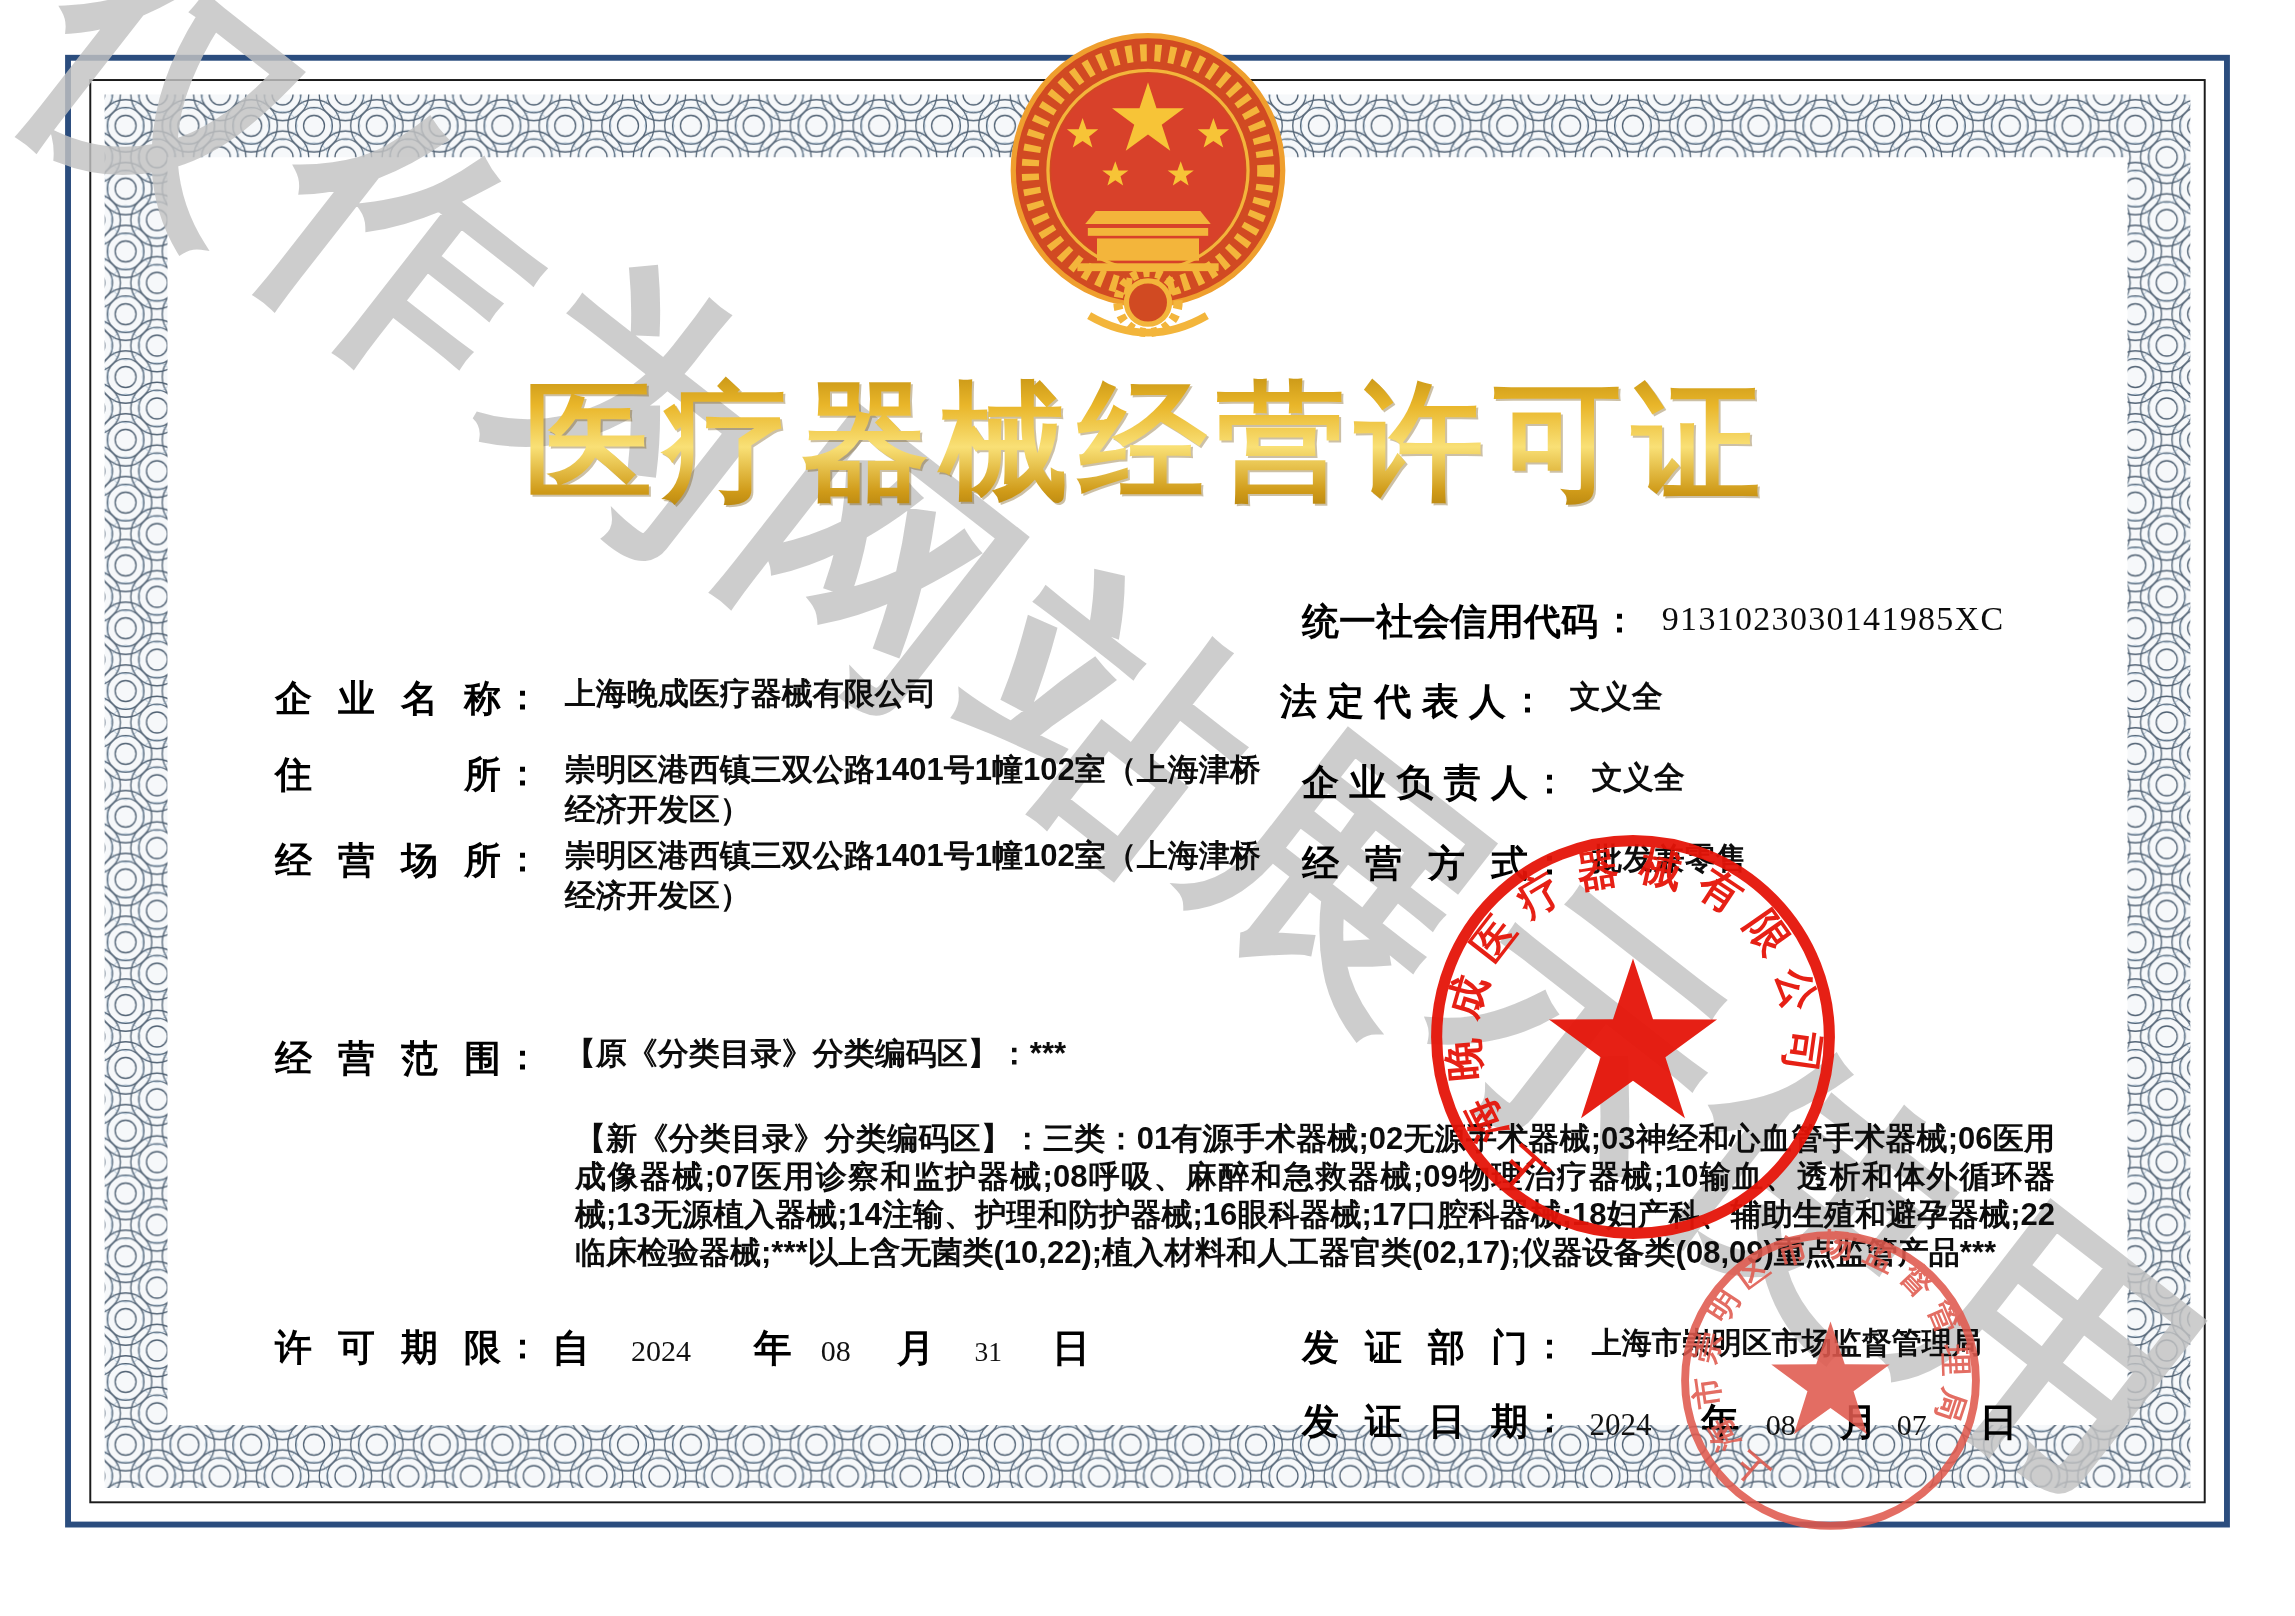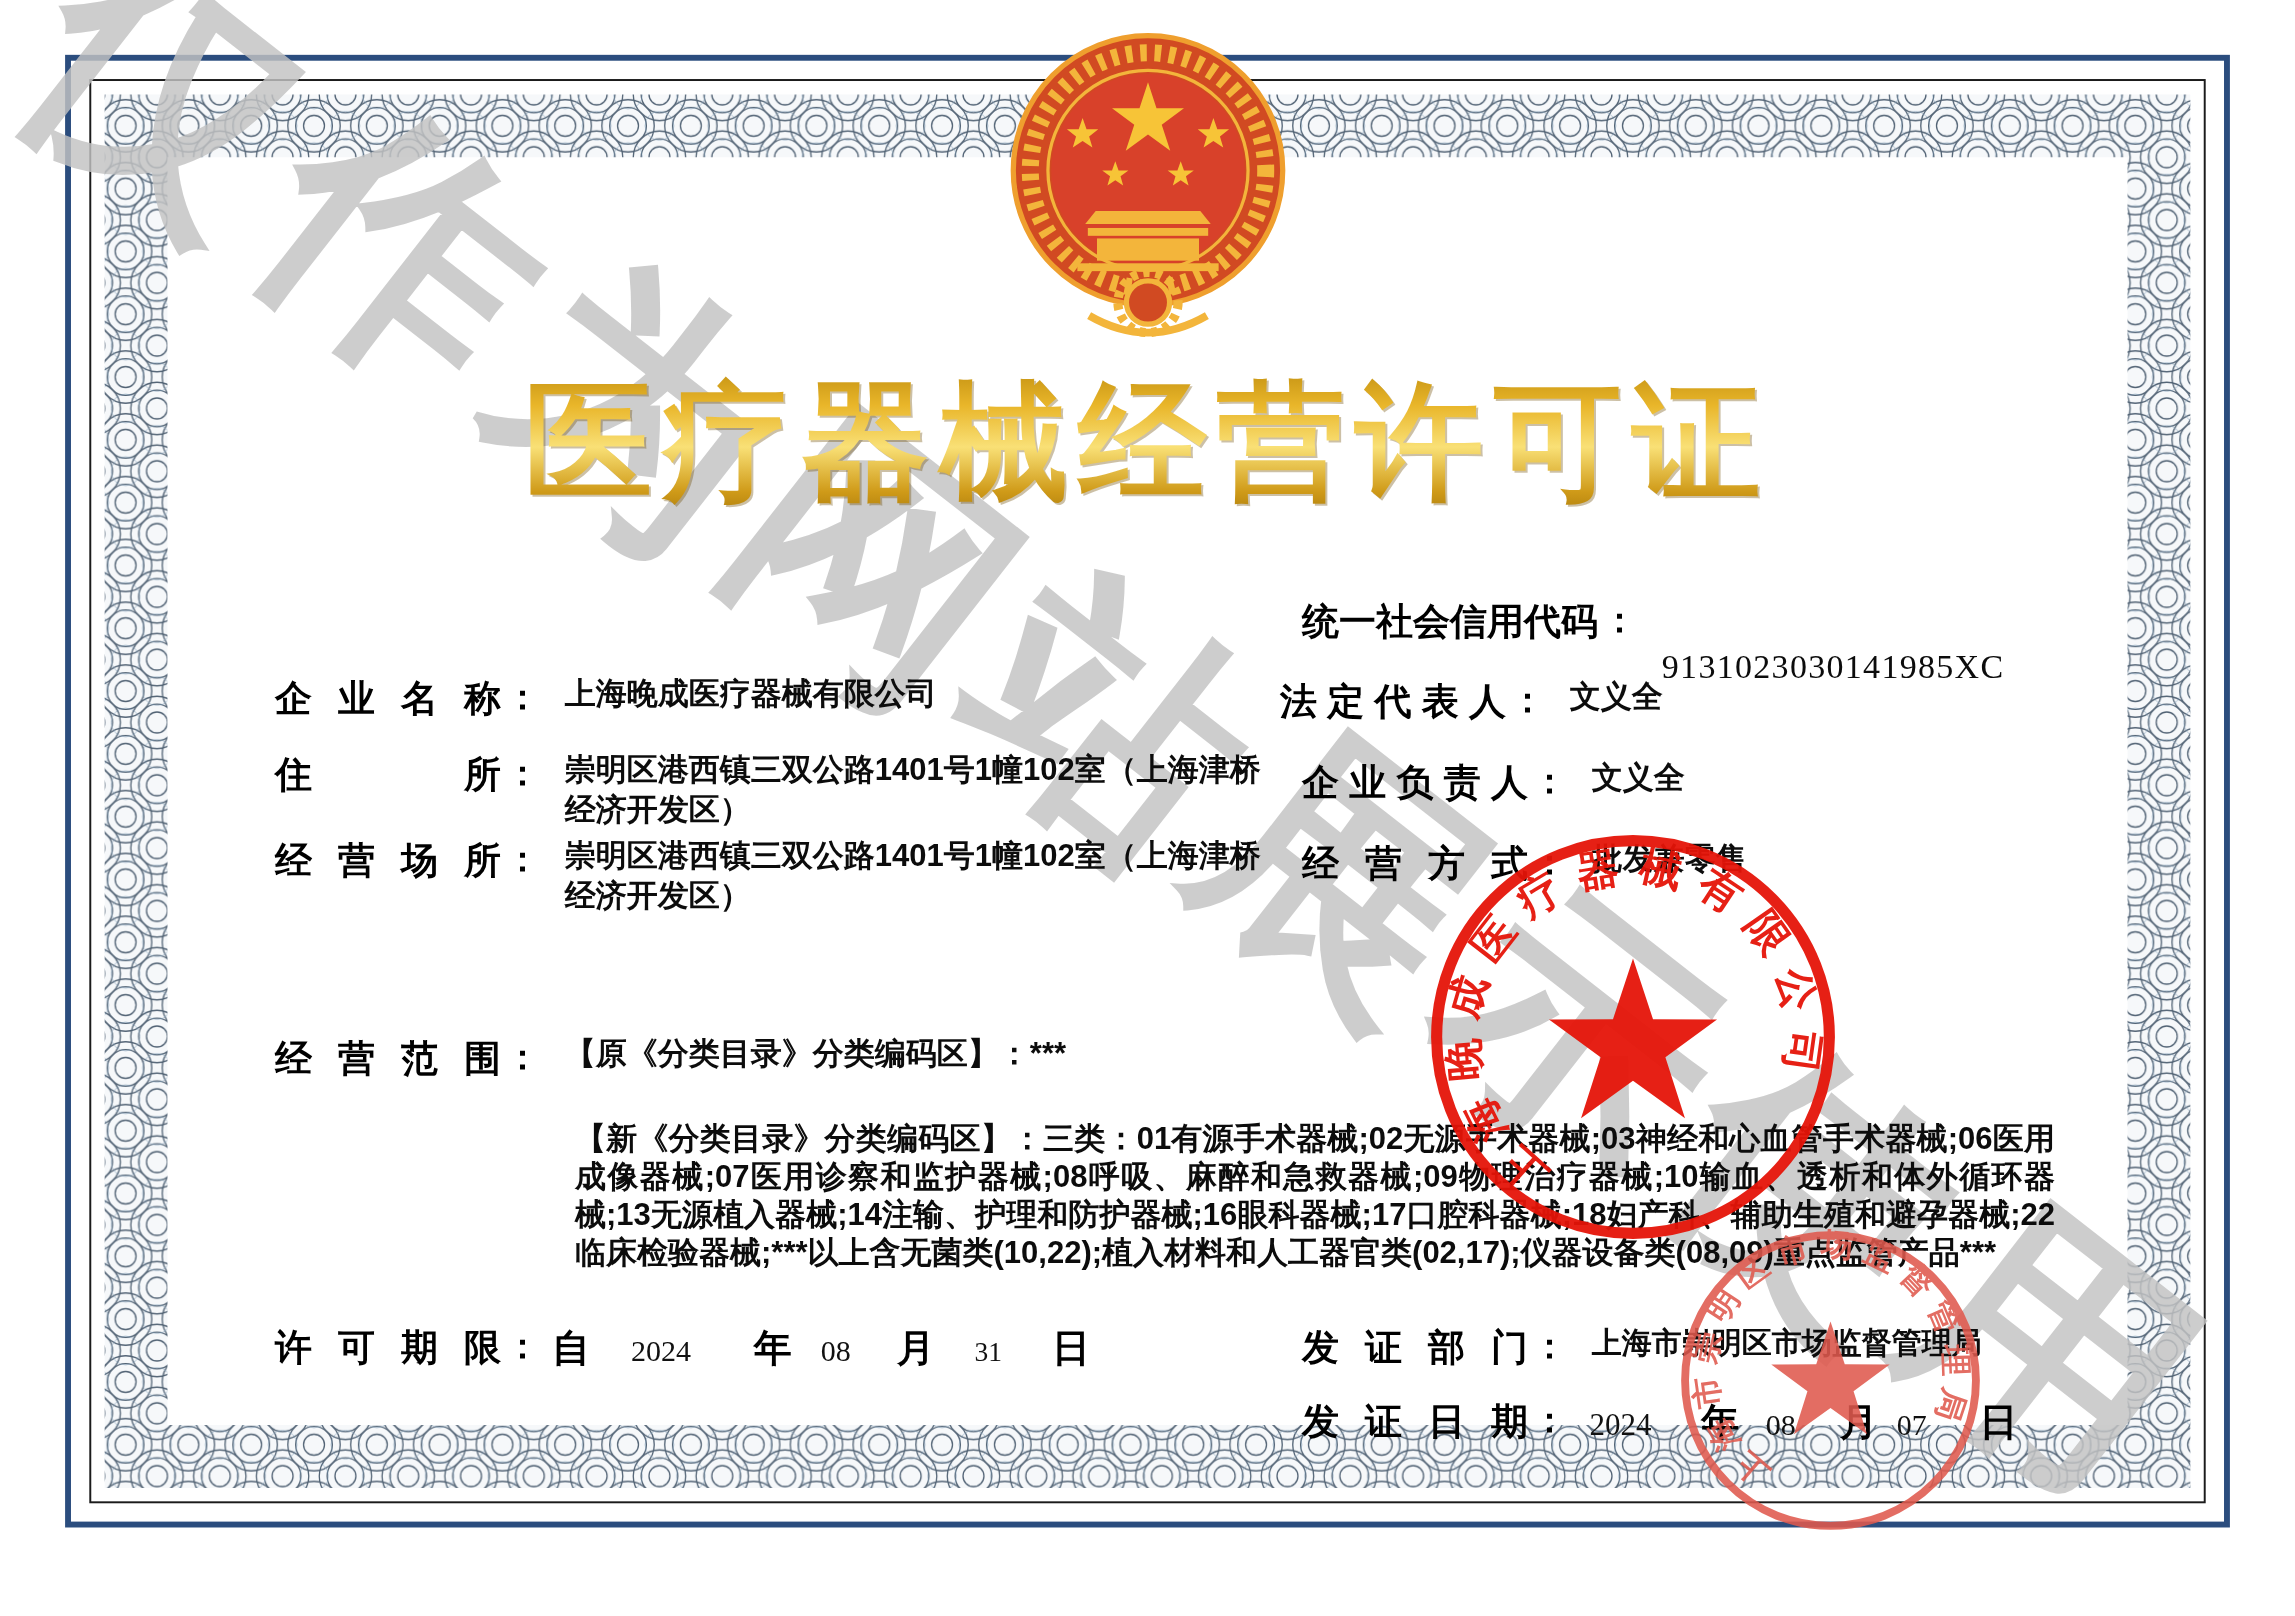--- a/index.html
+++ b/index.html
@@ -22,21 +22,21 @@
   
   .row{position:absolute;white-space:nowrap;color:#111;}
   .lbl{display:inline-block;width:226px;font-size:37px;font-weight:900;color:#000;
        text-align:justify;text-align-last:justify;vertical-align:top;}
   .lbl-natural{display:inline-block;font-size:37px;font-weight:900;color:#000;vertical-align:top;}
   .colon{display:inline-block;font-size:35px;font-weight:900;color:#000;vertical-align:top;margin-left:3.9px;}
   .val{display:inline-block;font-size:31px;font-weight:700;color:#0c0c0c;vertical-align:top;
        margin-left:22px;line-height:1.3;}
   .val.wrap{white-space:normal;width:710px;text-align:left;}
   .num{font-family:"Liberation Serif", serif;font-weight:400;color:#0c0c0c;}
-  .uscc{font-size:34px;letter-spacing:1.3px;margin-top:48px;}
+  .uscc{font-size:34px;letter-spacing:1.3px;}
   .scope-par{position:absolute;left:575px;top:1120px;width:1480px;font-size:31px;font-weight:700;
        color:#0c0c0c;line-height:38px;text-align:justify;white-space:normal;}
   .unit{font-size:38px;font-weight:900;color:#000;display:inline-block;vertical-align:baseline;}
   .dnum{font-family:"Liberation Serif", serif;font-size:30px;display:inline-block;vertical-align:baseline;}
 
   svg{overflow:visible}
 </style>
 </head>
 <body>
 

